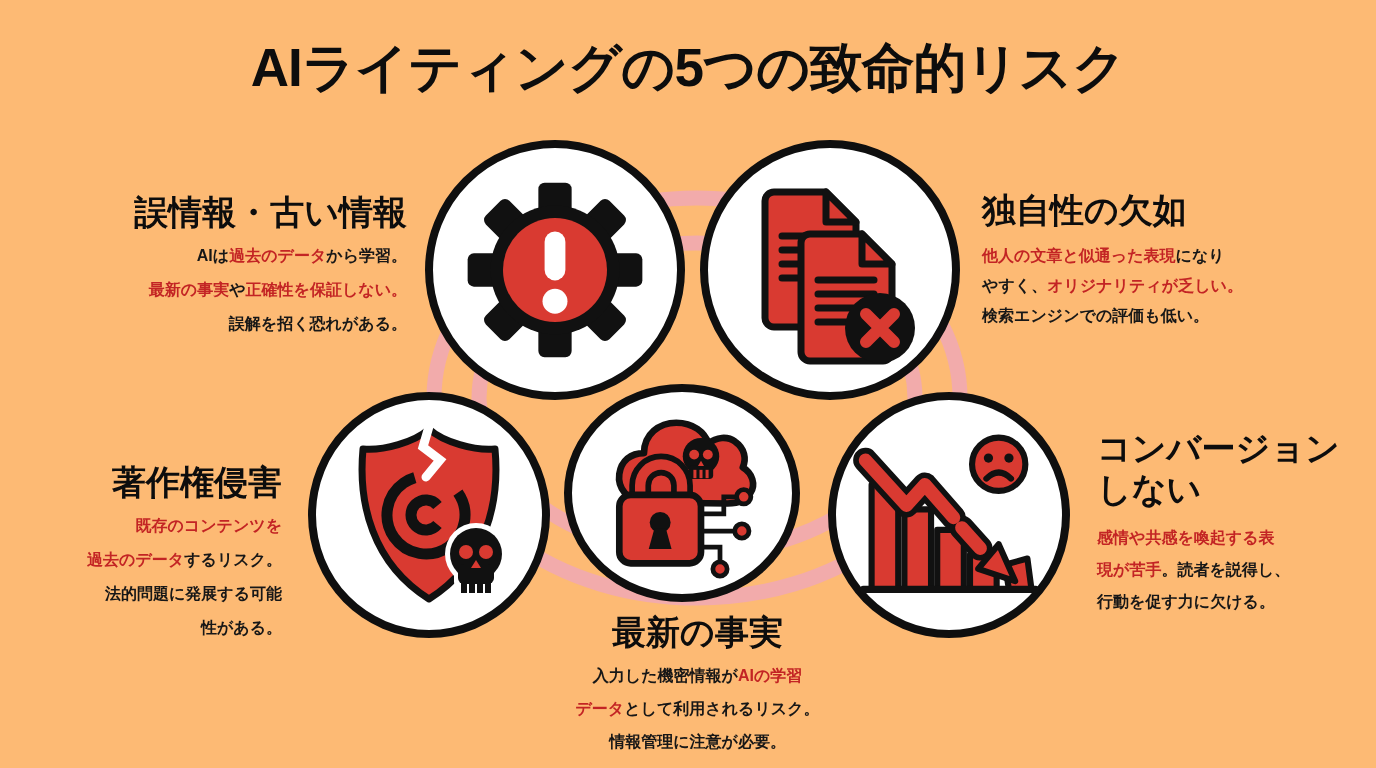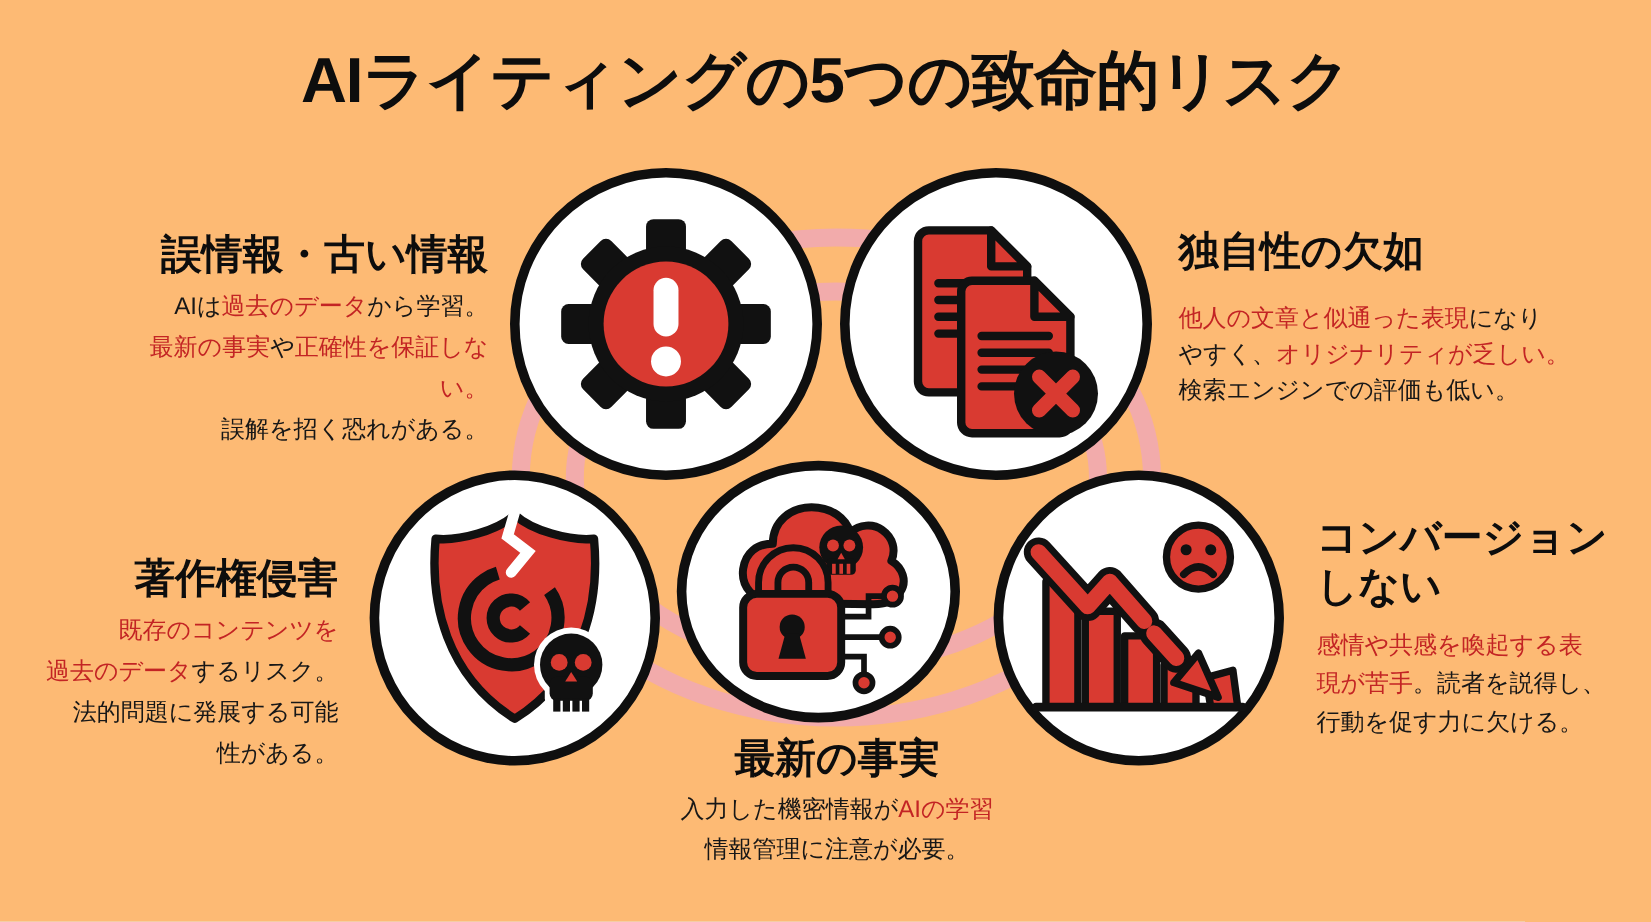--- a/index.html
+++ b/index.html
@@ -32,27 +32,27 @@
   .c2{left:700px;top:140px;width:260px;height:260px;}
   .c3{left:308px;top:392px;width:242px;height:246px;}
   .c4{left:564px;top:384px;width:236px;height:218px;}
   .c5{left:828px;top:392px;width:242px;height:246px;}
   
   .risk-text{position:absolute;z-index:2;}
   .risk-heading{
     font-size:34px;font-weight:900;line-height:1.2;color:#0d0d0d;
     white-space:pre-line;margin-bottom:6px;
   }
-  .risk-line{font-size:20px;font-weight:400;color:#171717;}
+  .risk-line{font-size:16px;font-weight:700;color:#171717;}
   .risk-line .red{color:var(--red-text);}
   .tb1{left:85px;top:192px;width:322px;text-align:right;}
   .tb1 .risk-line{line-height:34px;}
   .tb2{left:982px;top:190px;width:340px;text-align:left;}
   .tb2 .risk-line{line-height:30px;}
-  .tb2 .risk-heading{margin-bottom:20px;}
+  .tb2 .risk-heading{margin-bottom:10px;}
   .tb3{left:18px;top:462px;width:264px;text-align:right;}
   .tb3 .risk-line{line-height:34px;}
   .tb4{left:1097px;top:428px;width:285px;text-align:left;}
   .tb4 .risk-heading{margin-bottom:12px;}
   .tb4 .risk-line{line-height:32px;}
   .tb5{left:500px;top:612px;width:395px;text-align:center;}
   .tb5 .risk-line{line-height:33px;}
 </style>
 </head>
 <body>
@@ -197,20 +197,21 @@
     <h2 class="risk-heading">著作権侵害</h2>
     <div class="risk-line"><span class="red">既存のコンテンツを</span></div>
     <div class="risk-line"><span class="red">過去のデータ</span><span>するリスク。</span></div>
     <div class="risk-line"><span>法的問題に発展する可能</span></div>
     <div class="risk-line"><span>性がある。</span></div>
   </div>
 
   <div class="risk-text tb5">
     <h2 class="risk-heading">最新の事実</h2>
     <div class="risk-line"><span>入力した機密情報が</span><span class="red">AIの学習</span></div>
+    <div class="risk-line"><span class="red">データ</span><span>として利用されるリスク。</span></div>
     <div class="risk-line"><span>情報管理に注意が必要。</span></div>
   </div>
 
   <div class="risk-text tb4">
     <h2 class="risk-heading">コンバージョン
 しない</h2>
     <div class="risk-line"><span class="red">感情や共感を喚起する表</span></div>
     <div class="risk-line"><span class="red">現が苦手</span><span>。読者を説得し、</span></div>
     <div class="risk-line"><span>行動を促す力に欠ける。</span></div>
   </div>

